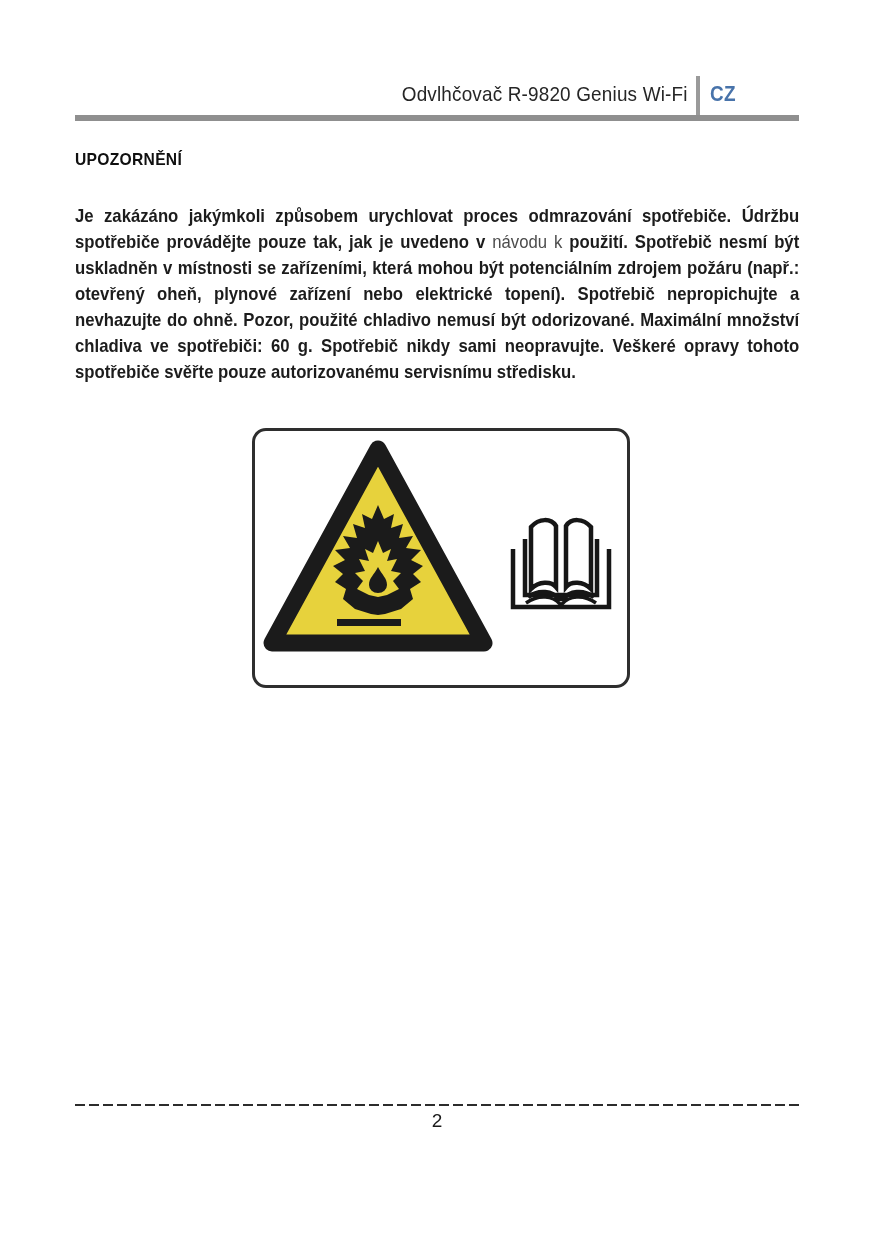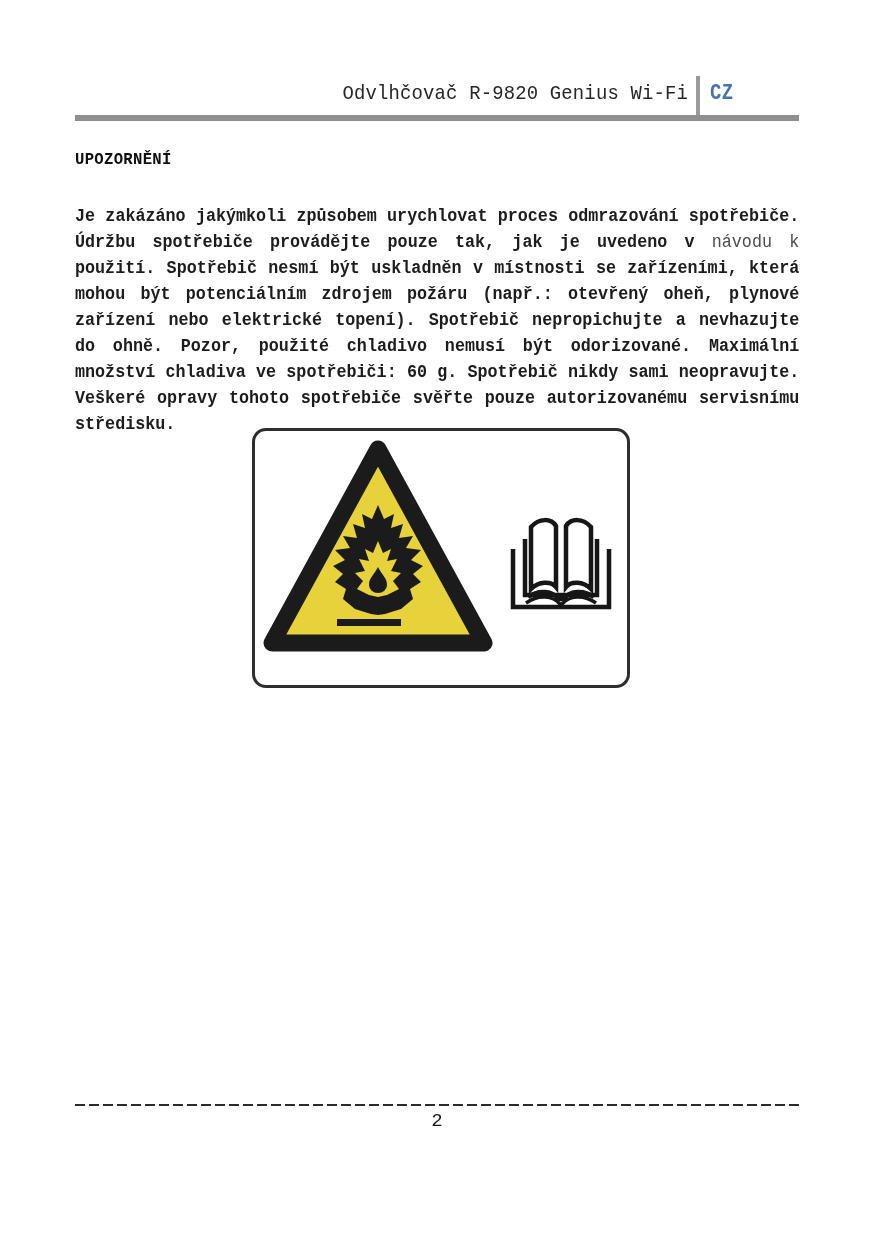--- a/index.html
+++ b/index.html
@@ -7,21 +7,21 @@
     --rule-gray:#8f8f8f;
     --triangle-yellow:#e7d23c;
     --ink:#1c1c1c;
   }
   *{margin:0;padding:0;box-sizing:border-box;}
   html,body{background:#ffffff;}
   .page{
     position:relative;
     width:874px;height:1240px;
     background:#ffffff;
-    font-family:Liberation Mono, monospace;
+    font-family:Liberation Sans, sans-serif;
     color:var(--ink);
     overflow:hidden;
   }
   .header-title{
     position:absolute;top:82px;right:186px;
     font-size:21px;font-weight:400;color:#262626;
     white-space:nowrap;
     transform:scaleX(0.90);transform-origin:100% 0;
     letter-spacing:0.2px;
   }

